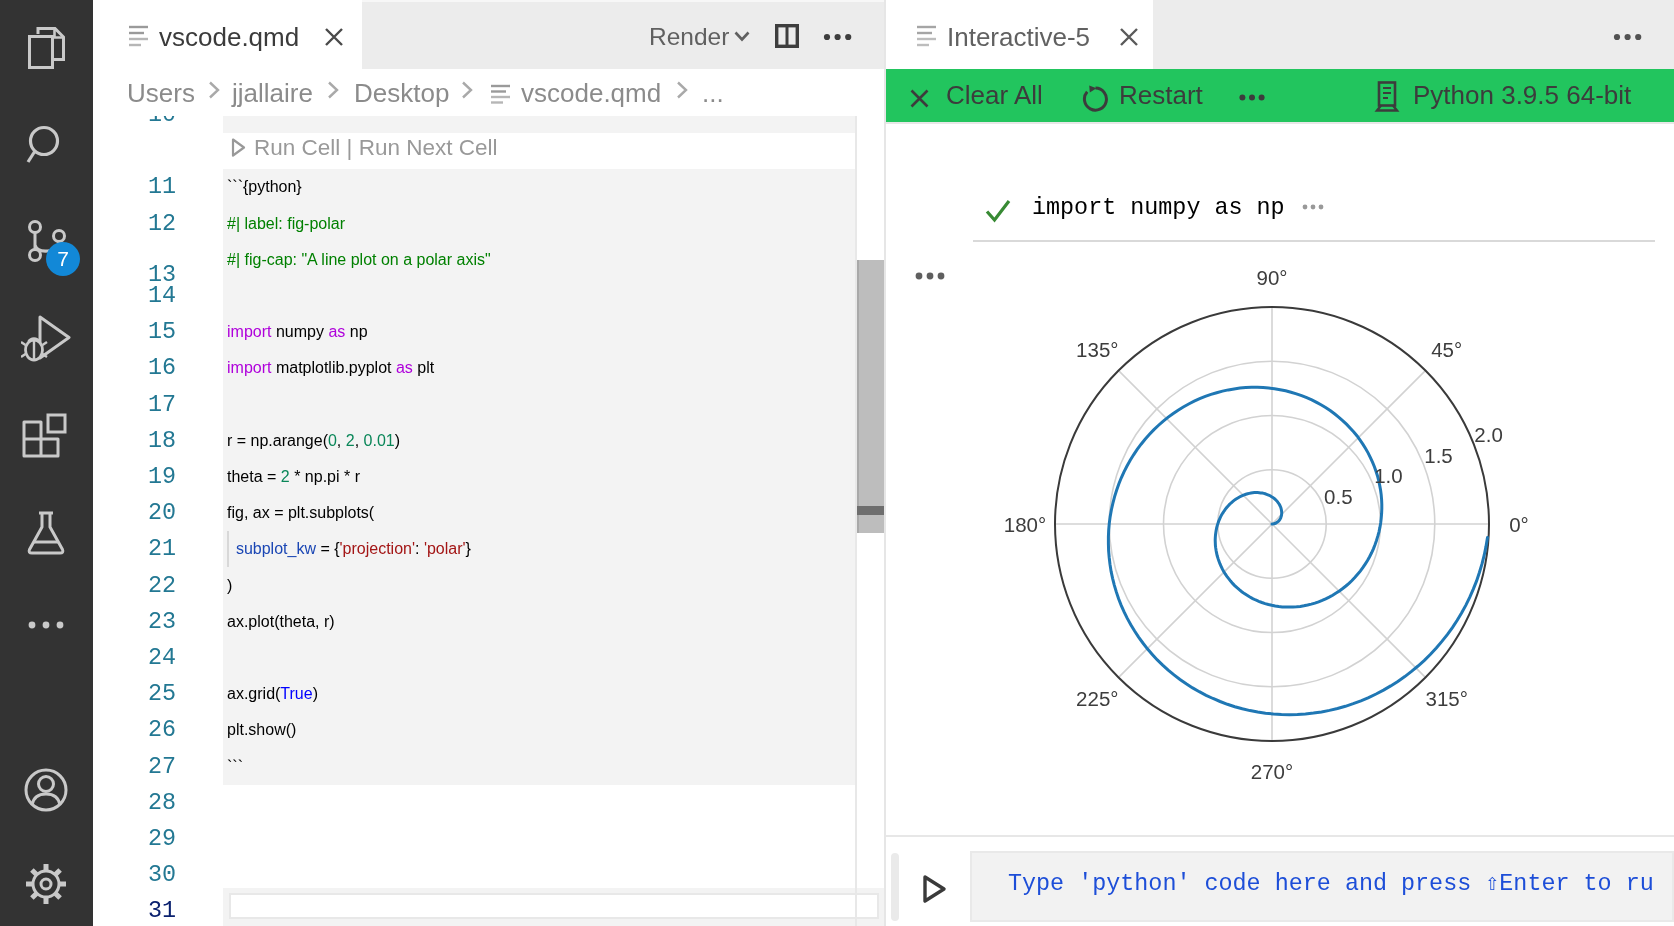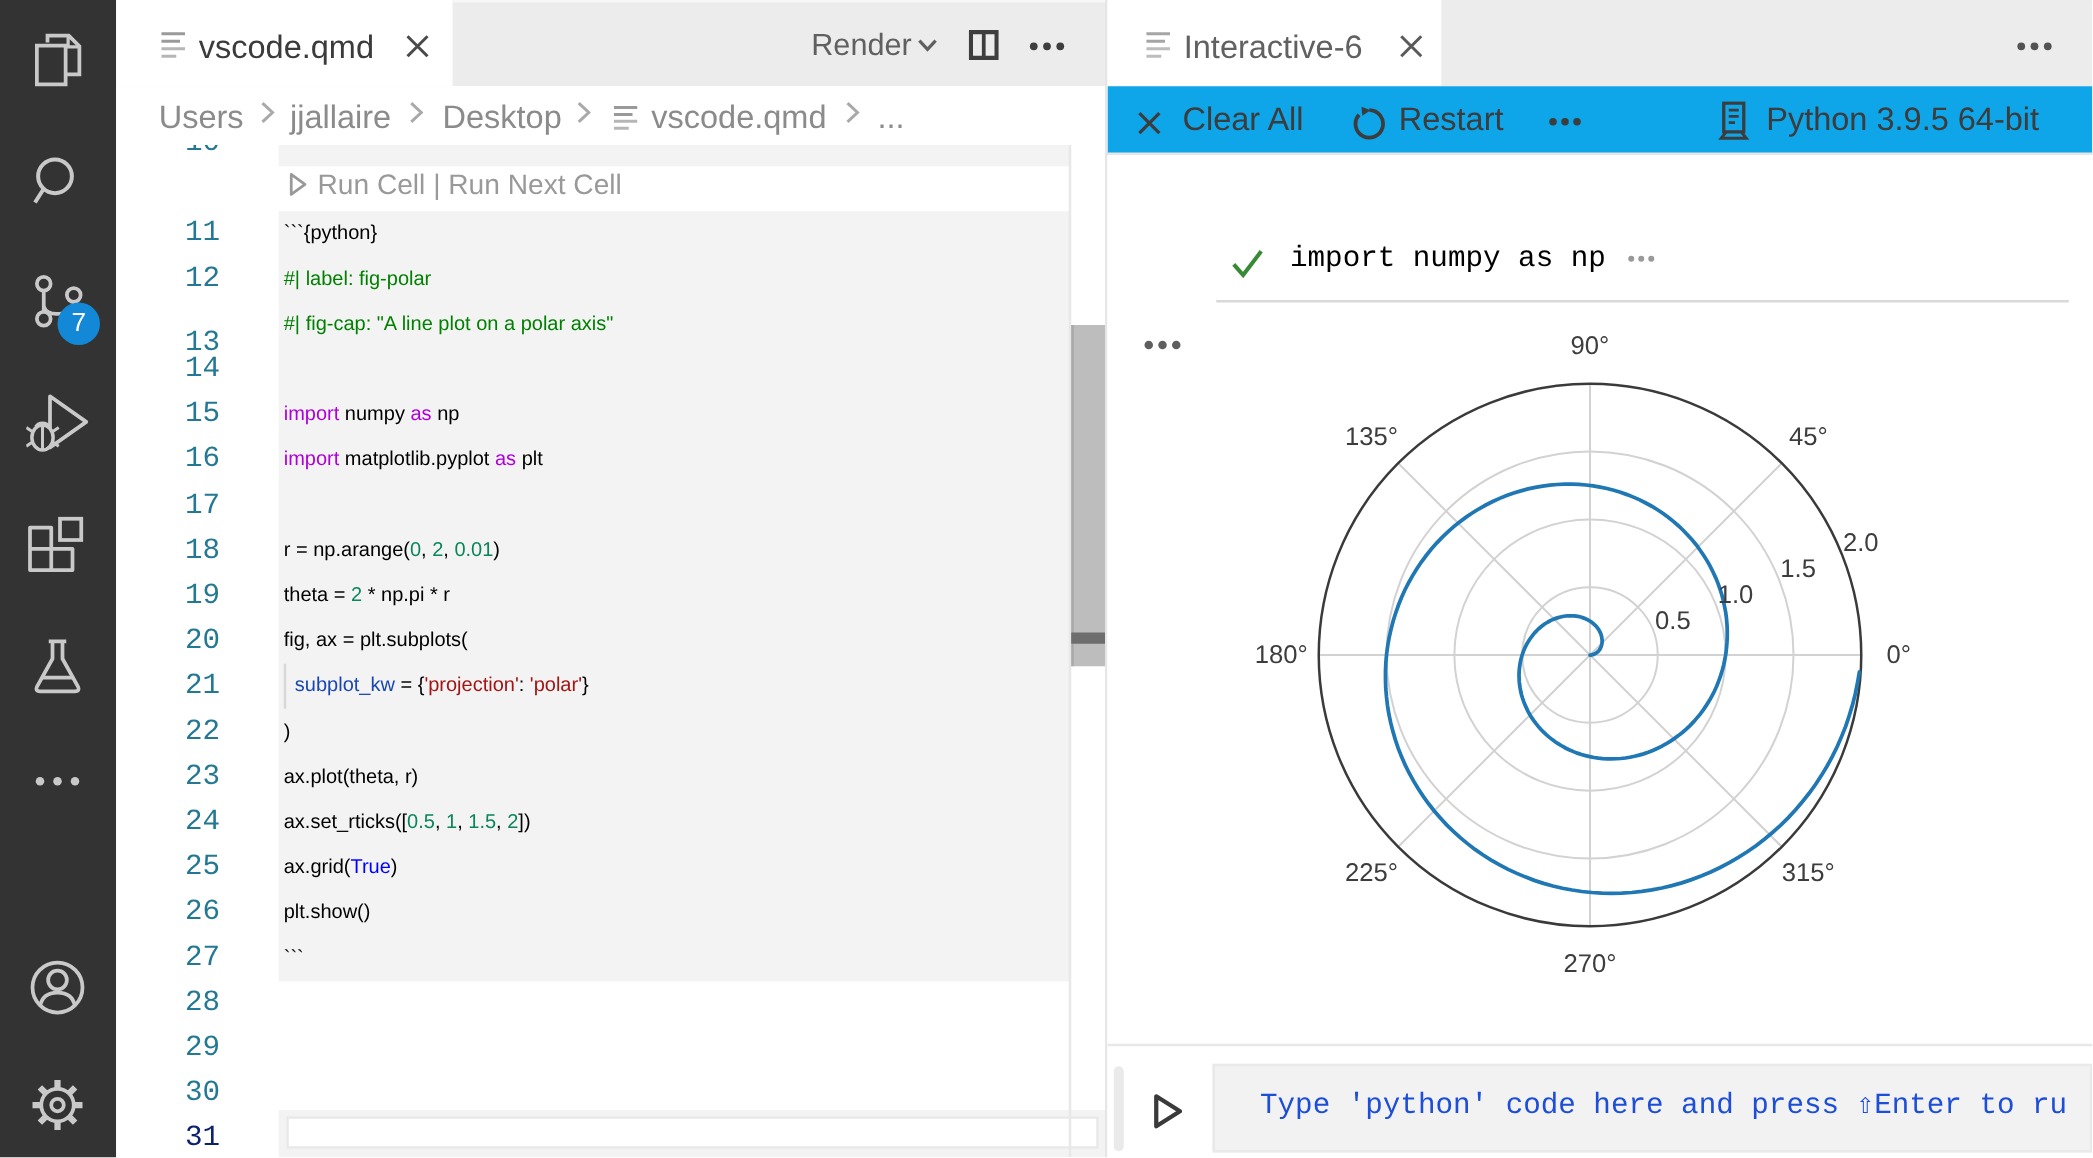--- a/index.html
+++ b/index.html
@@ -29,21 +29,21 @@
 .kw { color:#AF00DB; } .num { color:#098658; } .str { color:#A31515; }
 .com { color:#008000; } .tru { color:#0000FF; } .vr { color:#1a46b4; }
 
 
 #divider { position:absolute; left:884px; top:0; width:2px; height:926px; background:#e6e6e6; }
 
 
 #rightpane { position:absolute; left:886px; top:0; width:788px; height:926px; background:#fff; overflow:hidden; }
 #tabbarR { position:absolute; left:0; top:0; width:788px; height:69px; background:#ececec; }
 #tabR { position:absolute; left:0; top:0; width:267px; height:69px; background:#ffffff; }
-#toolbarR { position:absolute; left:0; top:69px; width:788px; height:55px; background:#0ea5e9;
+#toolbarR { position:absolute; left:0; top:69px; width:788px; height:55px; background:#22c55e;
   border-bottom:2px solid #e7e7e7; font-size:26px; color:#3c3c3c; }
 .titem { position:absolute; top:0; height:53px; line-height:53px; white-space:pre; }
 #rcontent { position:absolute; left:0; top:124px; width:788px; height:711px; background:#fff; }
 #inputrow { position:absolute; left:0; top:835px; width:788px; height:91px; background:#fff;
   border-top:2px solid #e7e7e7; }
 #inputbox { position:absolute; left:84px; top:14px; width:704px; height:71px; background:#f2f2f2;
   border:2px solid #e9e9e9; }
 #inputbox span { position:absolute; left:36px; top:15px; font-size:23.4px; color:#1d4ed8;
   font-family:"Liberation Mono", monospace; white-space:pre; }
 </style>
@@ -207,21 +207,20 @@
       <div class="cl" style="top:89.5px;"><span class="com">#| label: fig-polar</span></div>
       <div class="cl" style="top:125.7px;"><span class="com">#| fig-cap: "A line plot on a polar axis"</span></div>
       <div class="cl" style="top:198.1px;"><span class="kw">import</span> numpy <span class="kw">as</span> np</div>
       <div class="cl" style="top:234.3px;"><span class="kw">import</span> matplotlib.pyplot <span class="kw">as</span> plt</div>
       <div class="cl" style="top:306.7px;">r = np.arange(<span class="num">0</span>, <span class="num">2</span>, <span class="num">0.01</span>)</div>
       <div class="cl" style="top:342.9px;">theta = <span class="num">2</span> * np.pi * r</div>
       <div class="cl" style="top:379.1px;">fig, ax = plt.subplots(</div>
       <div class="cl" style="top:415.3px;">  <span class="vr">subplot_kw</span> = {<span class="str">'projection'</span>: <span class="str">'polar'</span>}</div>
       <div class="cl" style="top:451.5px;">)</div>
       <div class="cl" style="top:487.7px;">ax.plot(theta, r)</div>
-      <div class="cl" style="top:523.9px;">ax.set_rticks([<span class="num">0.5</span>, <span class="num">1</span>, <span class="num">1.5</span>, <span class="num">2</span>])</div>
       <div class="cl" style="top:560.1px;">ax.grid(<span class="tru">True</span>)</div>
       <div class="cl" style="top:596.3px;">plt.show()</div>
       <div class="cl" style="top:632.5px;">```</div>
     </div>
   </div>
 
   <div id="divider"></div>
   <div class="abs" style="left:362px;top:0;width:522px;height:2px;background:#f7f7f7;"></div>
   <div class="abs" style="left:1153px;top:0;width:521px;height:2px;background:#f7f7f7;"></div>
 
@@ -235,21 +234,21 @@
     </div>
     <div id="tabR">
       <svg class="abs" style="left:31px;top:25px" width="19" height="23" viewBox="0 0 19 23">
           <g stroke="#a5a5a5" stroke-width="2.4">
             <path d="M0 2 H19"></path>
             <path d="M0 8 H15"></path>
             <path d="M0 14 H19" stroke="#bdbdbd"></path>
             <path d="M0 20 H12" stroke="#bdbdbd"></path>
           </g>
         </svg>
-      <span class="abs" style="left:61px;top:22px;font-size:26px;color:#616161;line-height:30px;">Interactive-6</span>
+      <span class="abs" style="left:61px;top:22px;font-size:26px;color:#616161;line-height:30px;">Interactive-5</span>
       <svg class="abs" style="left:233px;top:27px" width="20" height="20" viewBox="0 0 20 20">
           <path d="M2 2 L18 18 M18 2 L2 18" stroke="#5a5a5a" stroke-width="2.4"></path>
         </svg>
     </div>
     <div id="toolbarR">
       <svg class="abs" style="left:24px;top:20px" width="19" height="19" viewBox="0 0 19 19">
           <path d="M1.5 1.5 L17.5 17.5 M17.5 1.5 L1.5 17.5" stroke="#3c3c3c" stroke-width="2.6"></path>
         </svg>
       <span class="titem" style="left:60px;">Clear All</span>
       <svg class="abs" style="left:195px;top:16px" width="27" height="27" viewBox="0 0 27 27">

